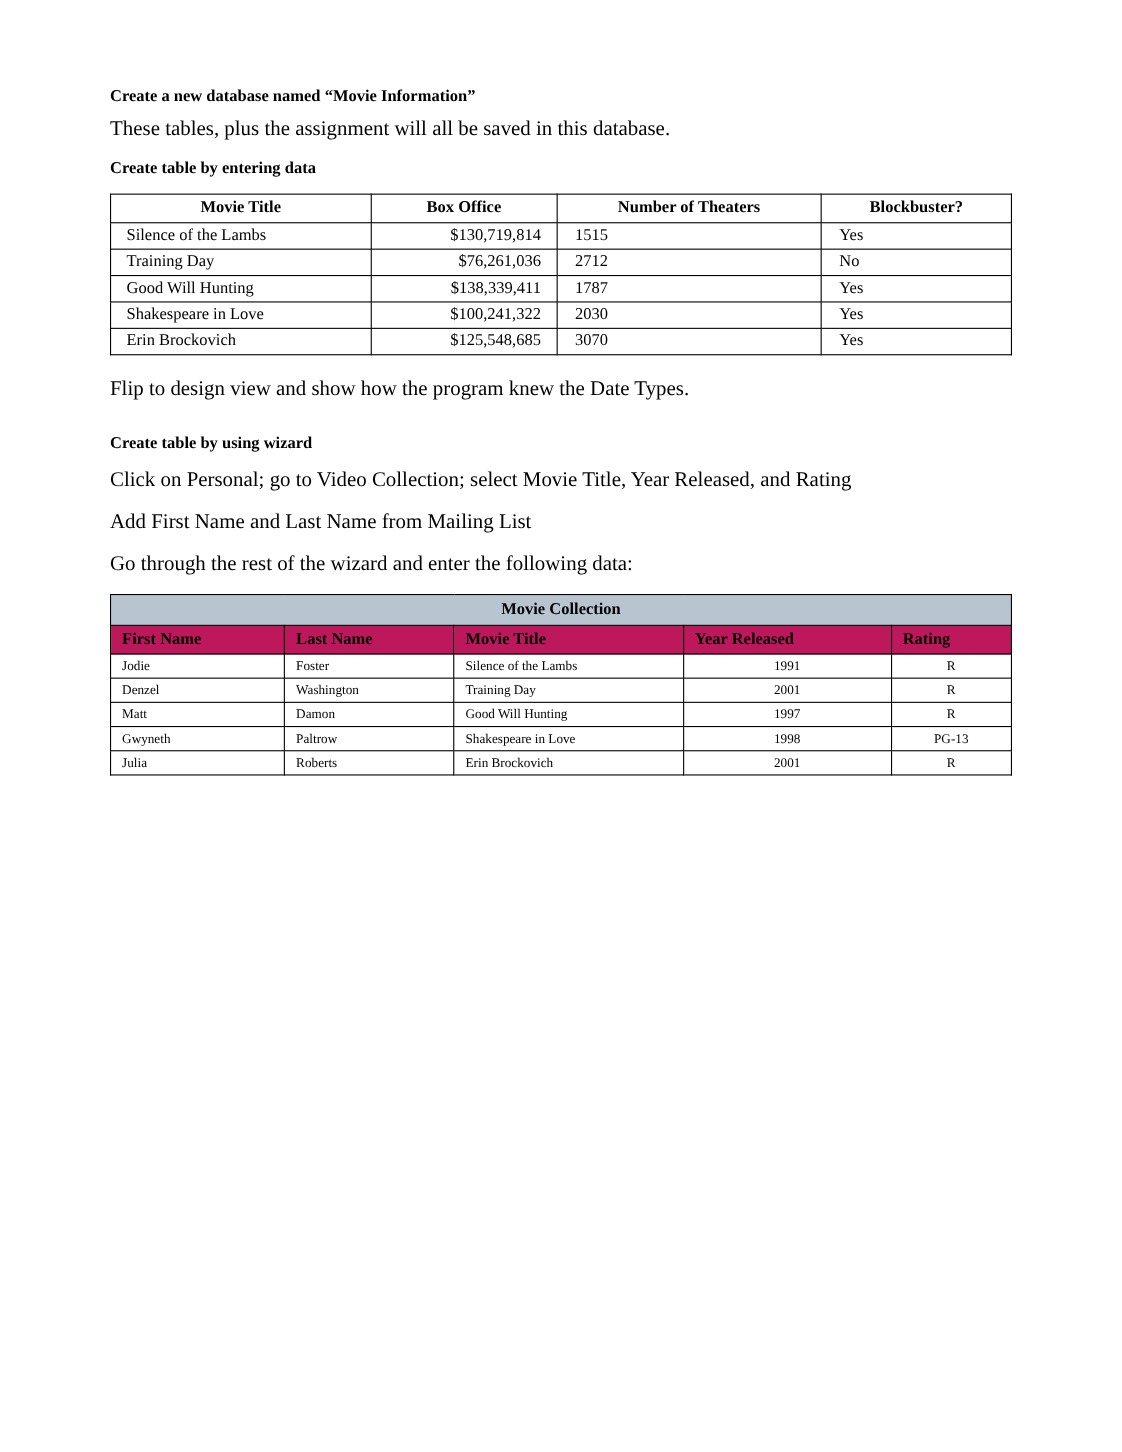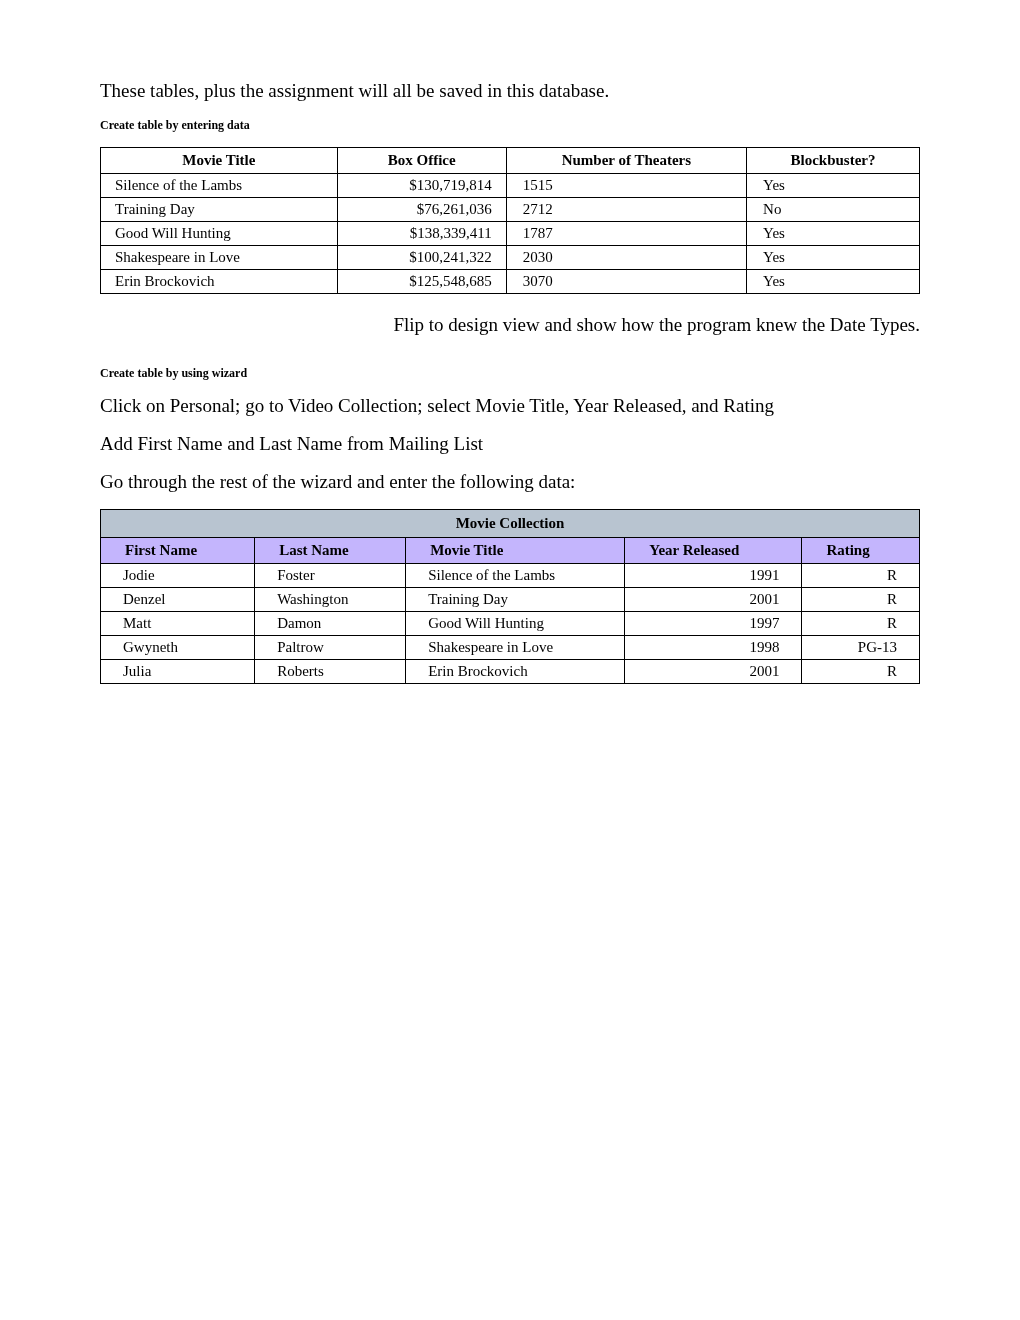--- a/index.html
+++ b/index.html
@@ -24,21 +24,21 @@
       margin-bottom: 10px;
     }
 
     .body-text {
       margin-bottom: 16px;
       font-size: 19px;
     }
 
     .subsection-heading {
       font-weight: bold;
-      font-size: 12px;
+      font-size: 15px;
       margin-bottom: 14px;
       margin-top: 6px;
     }
 
     
     .table1-wrapper {
       margin-bottom: 20px;
     }
 
     table {
@@ -86,58 +86,58 @@
       background-color: #b8c4d0;
       text-align: center;
       font-weight: bold;
       font-size: 15px;
       padding: 5px 26px;
       border: 1px solid #000;
     }
 
     .table2 th {
       border: 1px solid #000;
-      padding: 4px 24px;
+      padding: 4px 10px;
       font-weight: bold;
       text-align: left;
       font-size: 15px;
-      background: #c4b5fd;
+      background: #be185d;
     }
 
     .table2 td {
       border: 1px solid #000;
-      padding: 3px 22px;
-      font-size: 15px;
+      padding: 3px 10px;
+      font-size: 12px;
     }
 
     .table2 td.center {
-      text-align: right;
+      text-align: center;
     }
 
     .section1 {
       margin-bottom: 22px;
     }
 
     .section2 {
       margin-bottom: 22px;
     }
 
     .flip-text {
       margin-bottom: 30px;
-      text-align: right;
     }
 
     .wizard-section {
       margin-top: 4px;
     }
   </style>
 </head>
 <body>
 
 <div class="section1">
+  <p class="section-heading">Create a new database named “Movie Information”</p>
   <p class="body-text">These tables, plus the assignment will all be saved in this database.</p>
 
   <p class="subsection-heading">Create table by entering data</p>
 
   <div class="table1-wrapper">
     <table class="table1">
       <thead>
         <tr>
           <th>Movie Title</th>
           <th>Box Office</th>

